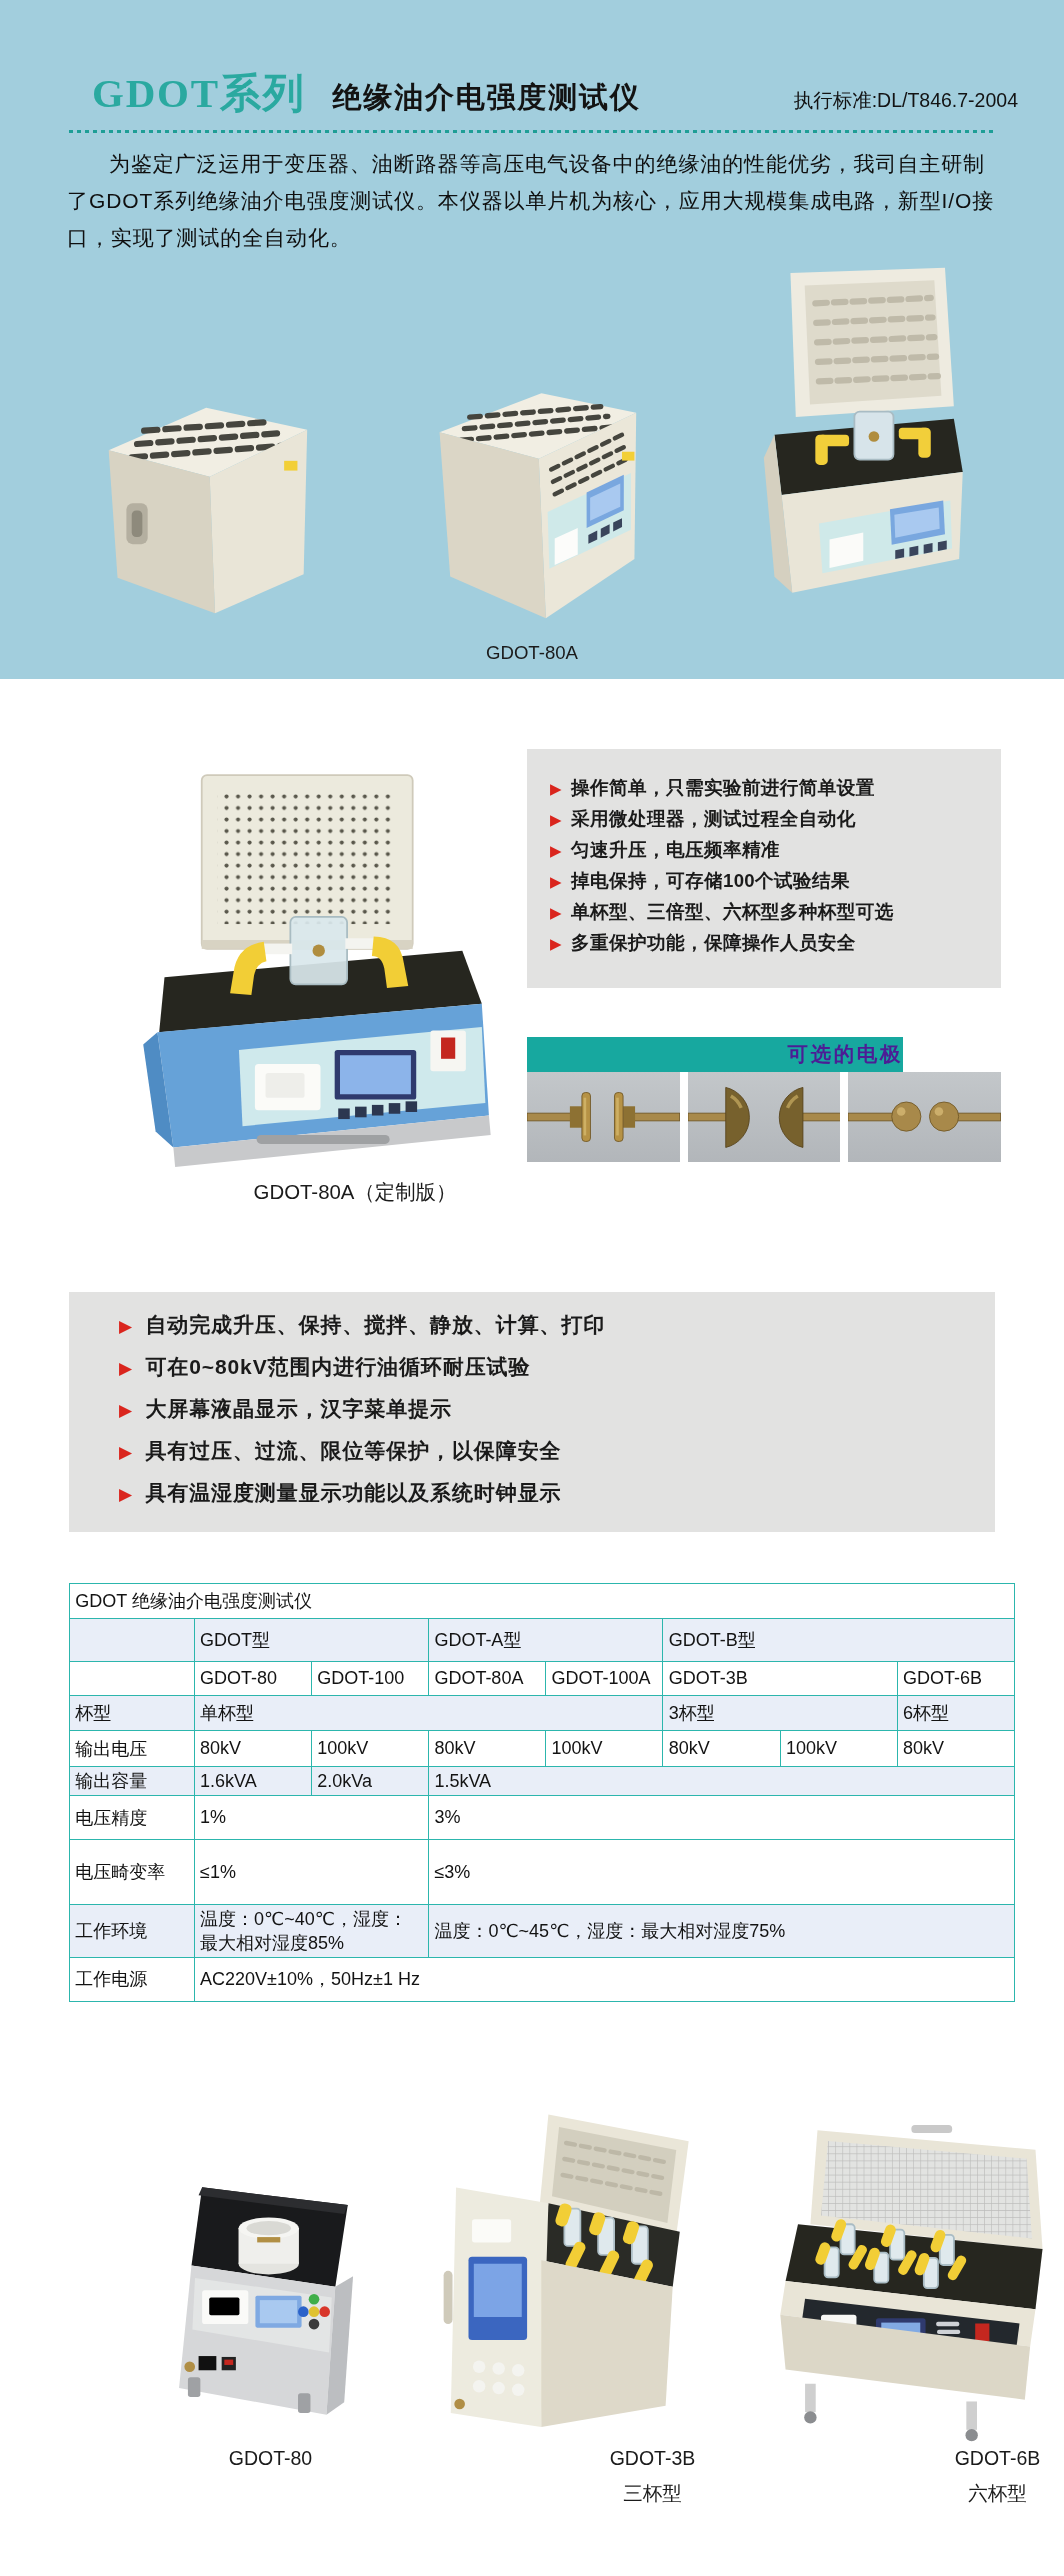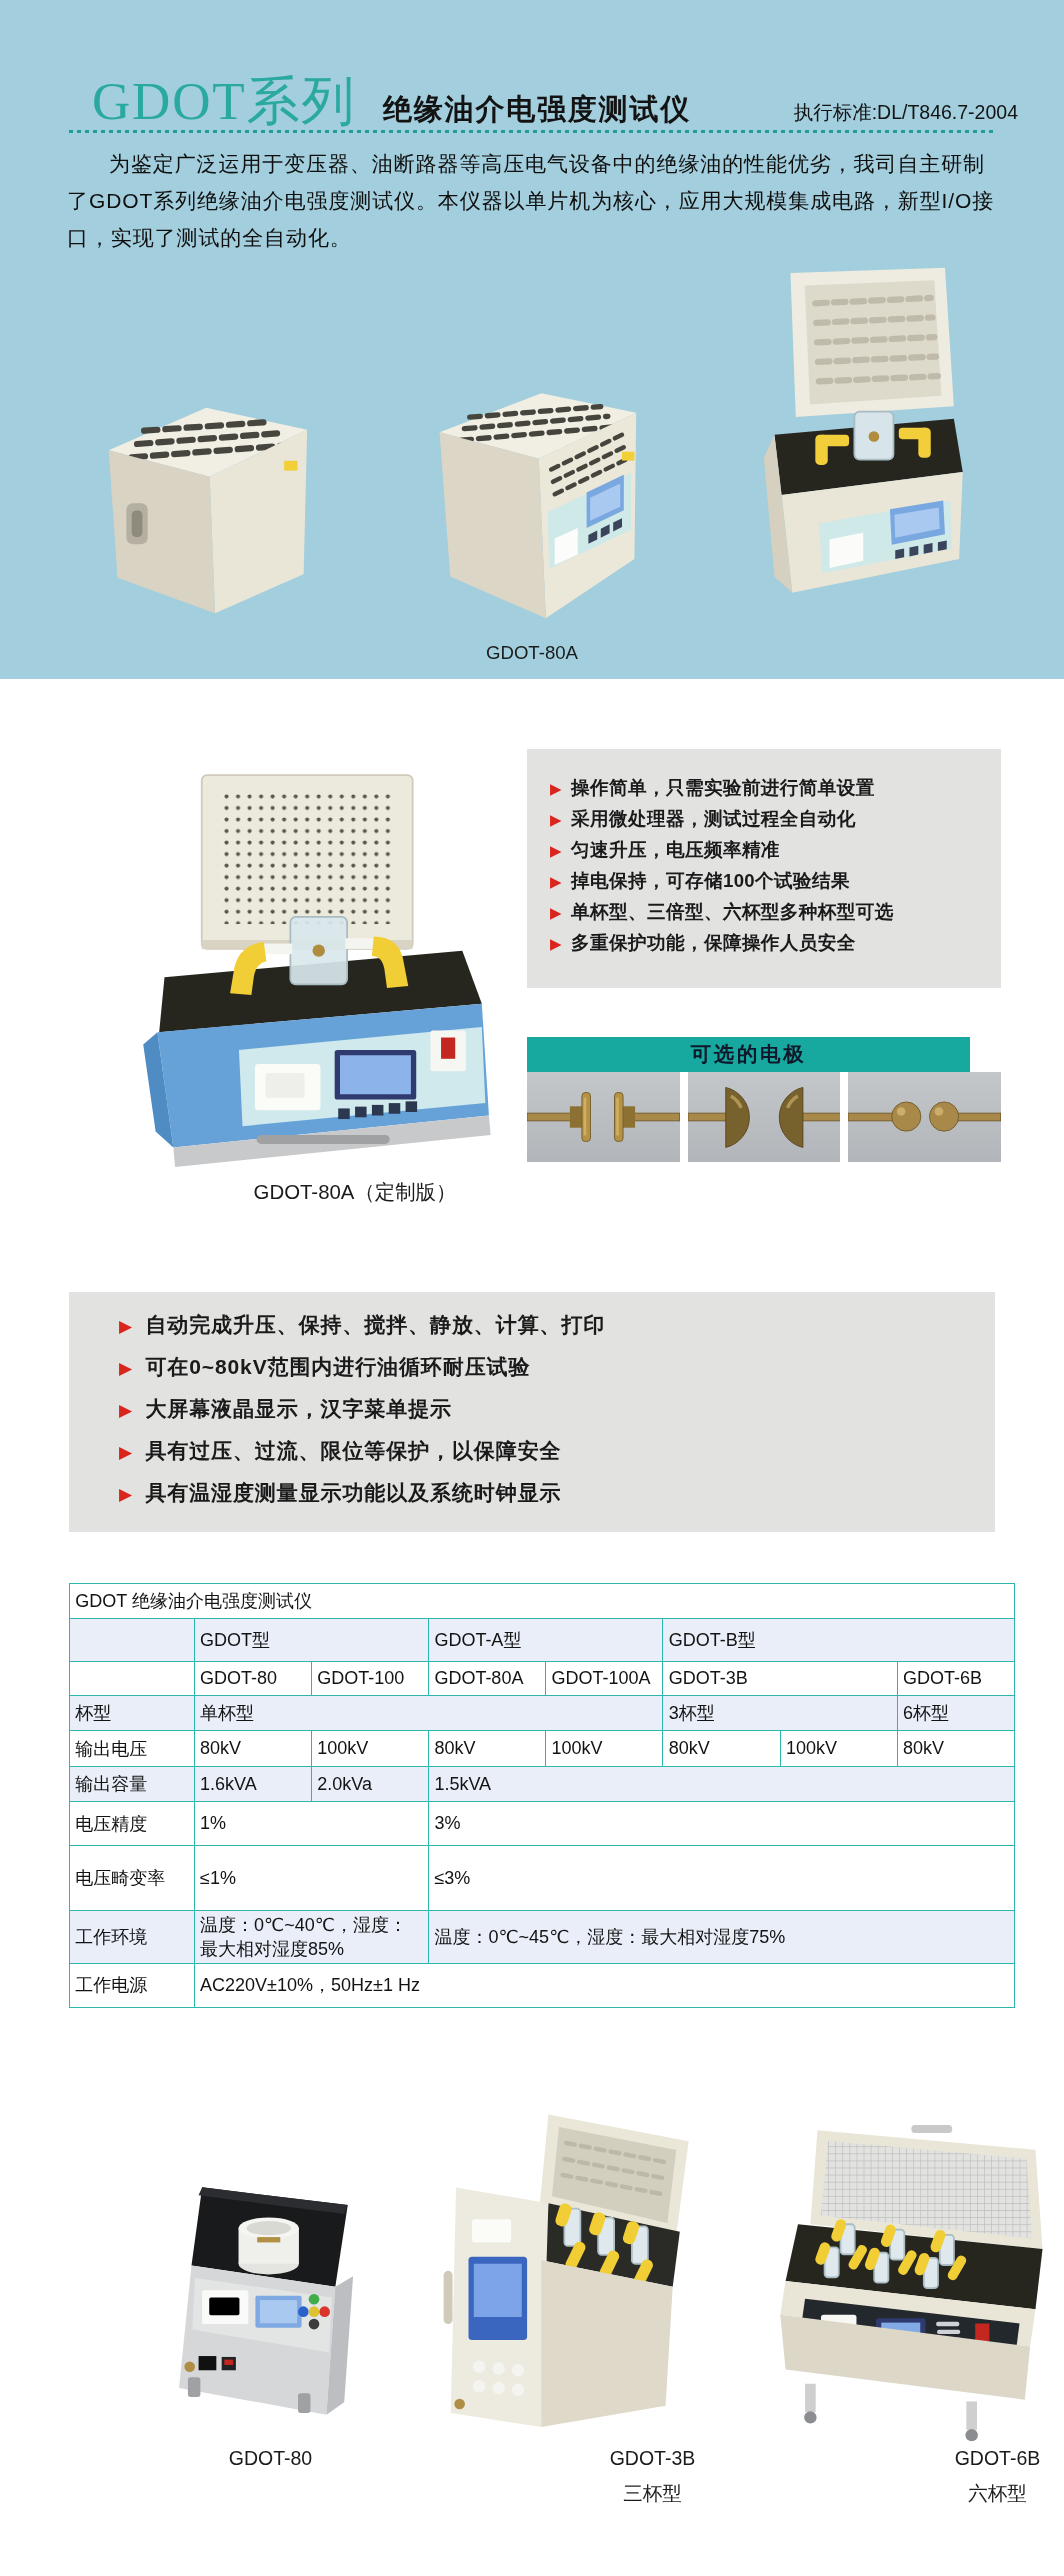--- a/index.html
+++ b/index.html
@@ -3,57 +3,57 @@
 <meta charset="utf-8">
 <style>
 *{margin:0;padding:0;box-sizing:border-box}
 html,body{background:#fff}
 body{font-family:"Liberation Sans","DejaVu Sans",sans-serif;color:#141414}
 #page{position:relative;width:1064px;height:2576px;background:#fff;overflow:hidden;margin:0 auto}
 
 
 .hero{position:absolute;left:0;top:0;width:1064px;height:679px;background:var(--hero_bg,#a2cedd)}
 .hero-head{position:absolute;left:67px;right:46px;top:66px;display:flex;align-items:baseline}
-.brand{font-family:"Liberation Serif","DejaVu Serif",serif;font-size:53px;font-weight:400;letter-spacing:1.8px;color:var(--brand_teal,#2aa9a0);margin-left:25px}
+.brand{font-family:"Liberation Serif","DejaVu Serif",serif;font-size:41px;font-weight:700;letter-spacing:1.8px;color:var(--brand_teal,#2aa9a0);margin-left:25px}
 .page-title{font-size:29px;font-weight:700;letter-spacing:1.8px;color:#131313;margin-left:27px}
 .standard{margin-left:auto;font-size:19.5px;color:#131313}
 .dash-line{position:absolute;left:69px;top:130px;width:926px;height:2.7px;background-image:repeating-linear-gradient(90deg,var(--dash,#1d9e96) 0,var(--dash,#1d9e96) 4.4px,transparent 4.4px,transparent 8px)}
 .intro{position:absolute;left:67px;top:145px;width:933px;font-size:21px;line-height:37px;letter-spacing:0.9px;text-indent:2em;color:#0f0f0f}
 .hero-fig{position:absolute}
 .hero-caption{position:absolute;left:0;top:642px;width:100%;text-align:center;font-size:18.6px;color:#1b1b1b}
 
 
 .detail{position:absolute;left:0;top:679px;width:1064px;height:614px;background:#fff}
 .detail-fig{position:absolute;left:106px;top:89px}
 .detail-caption{position:absolute;left:133px;top:499px;width:444px;text-align:center;font-size:20.4px;color:#1b1b1b}
 .features{position:absolute;left:527px;top:70px;width:474px;height:239px;background:var(--box_gray,#e3e3e2)}
 .features ul{list-style:none;padding:26px 7px 0 23px}
 .features li{display:flex;align-items:baseline;height:31px;font-size:18.6px;font-weight:600;color:#1a1a1a;letter-spacing:0.4px}
 .tri{color:var(--bullet_red,#da251d);font-size:15px;margin-right:9px;flex:none}
-.elec-bar{position:absolute;left:527px;top:358px;width:443px;height:35px;background:var(--teal,#17a89f);color:#0f172a;font-size:20.4px;font-weight:700;letter-spacing:2.7px;text-align:center;line-height:35px}
+.elec-bar{position:absolute;left:527px;top:358px;width:376px;height:35px;background:var(--teal,#17a89f);color:#4c1d95;font-size:20.4px;font-weight:700;letter-spacing:2.7px;text-align:right;line-height:35px}
 .elec-strip{position:absolute;left:527px;top:393px;width:474px;height:90px;display:flex;gap:8px}
 .elec-tile{flex:1;background:linear-gradient(#c3c7ca,#b2b6ba);position:relative;overflow:hidden}
 .elec-tile svg{display:block;width:100%;height:100%}
 
 
 .advs{position:absolute;left:69px;top:1292px;width:926px;height:240px;background:var(--box_gray,#e3e3e2)}
 .advs ul{list-style:none;padding:18.6px 0 0 50px}
 .advs li{display:flex;align-items:baseline;height:42px;font-size:21px;font-weight:600;color:#1a1a1a;letter-spacing:0.9px}
 .advs .tri{font-size:17px;margin-right:12.4px}
 
 
 .spec{position:absolute;left:69px;top:1583px;width:946px;border-collapse:collapse;table-layout:fixed}
 .spec td{border:1.8px solid var(--table_border,#2cb6ad);background:#fff;text-align:left;vertical-align:middle;font-size:18px;color:#131313;white-space:pre-line;padding:1.8px 5.3px}
 .spec tr.shade td{background:var(--table_shade,#e9eef8)}
 .spec tr:nth-child(1) td{height:35px}
 .spec tr:nth-child(2) td{height:43px}
 .spec tr:nth-child(3) td{height:34px}
 .spec tr:nth-child(4) td{height:35px}
 .spec tr:nth-child(5) td{height:36px}
-.spec tr:nth-child(6) td{height:35px}
+.spec tr:nth-child(6) td{height:29px}
 .spec tr:nth-child(7) td{height:44px}
 .spec tr:nth-child(8) td{height:65px}
 .spec tr:nth-child(9) td{height:35px}
 .spec tr:nth-child(10) td{height:44px}
 .spec tr:nth-child(11) td{height:35px}
 
 
 .bottom{position:absolute;left:0;top:2067px;width:1064px;height:509px;background:#fff}
 .bfig{position:absolute}
 .bcap{position:absolute;text-align:center;font-size:19.5px;color:#1b1b1b}

